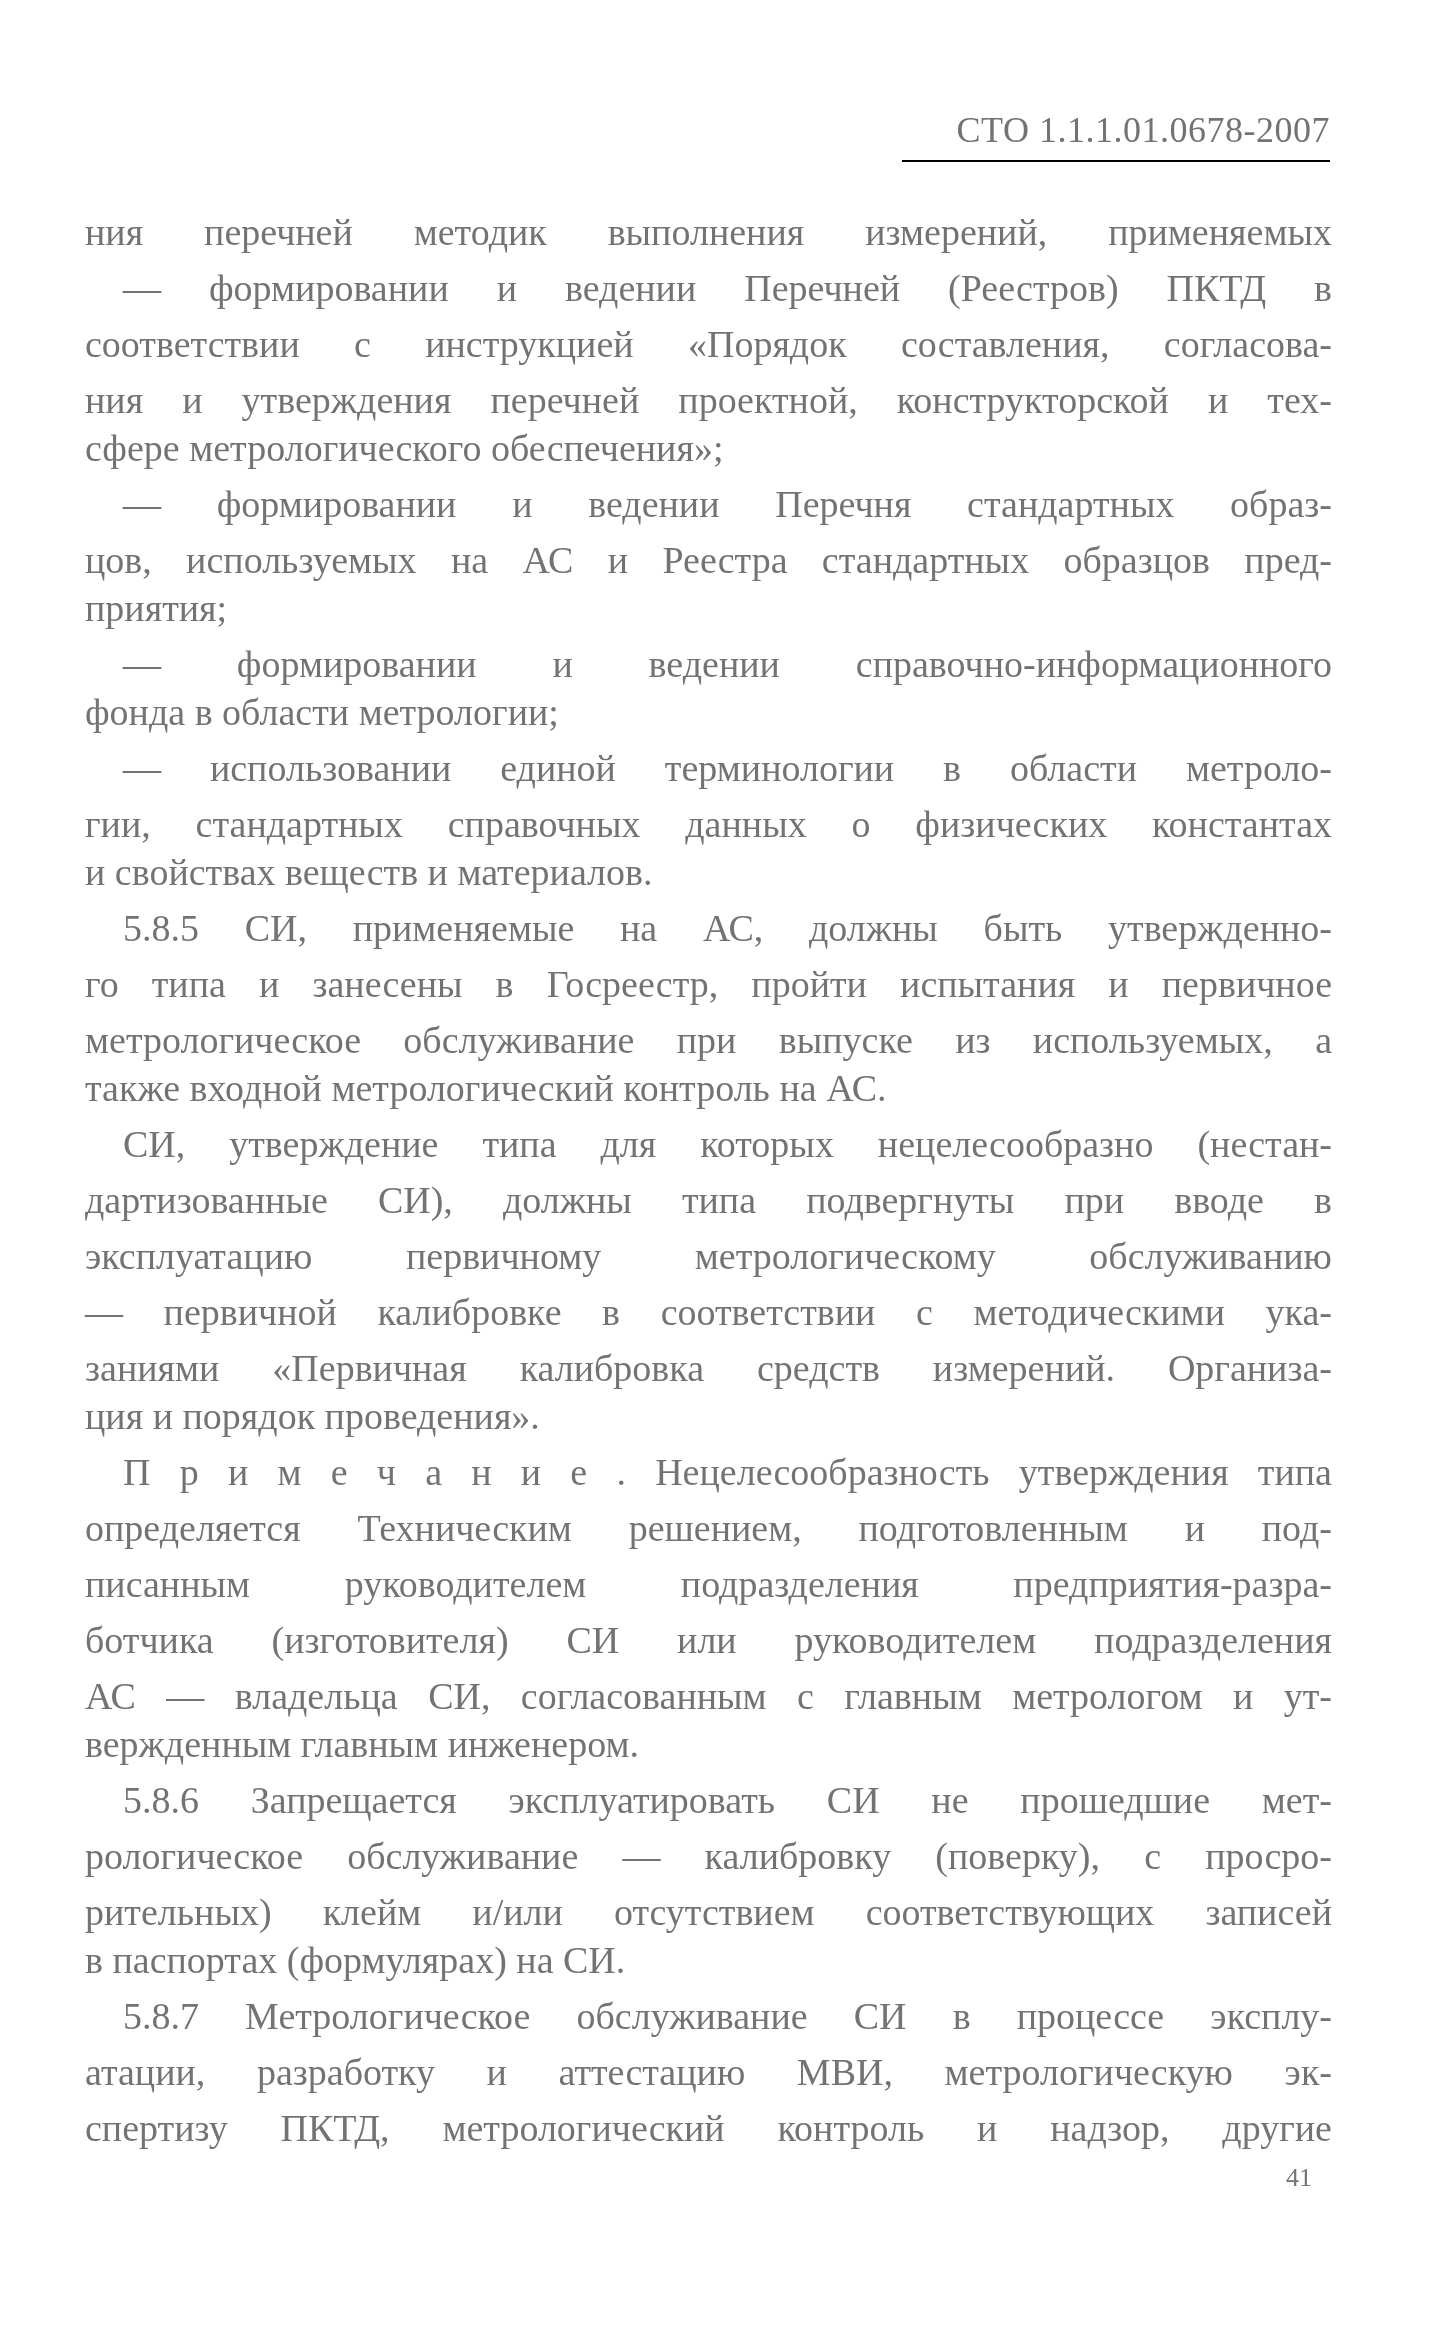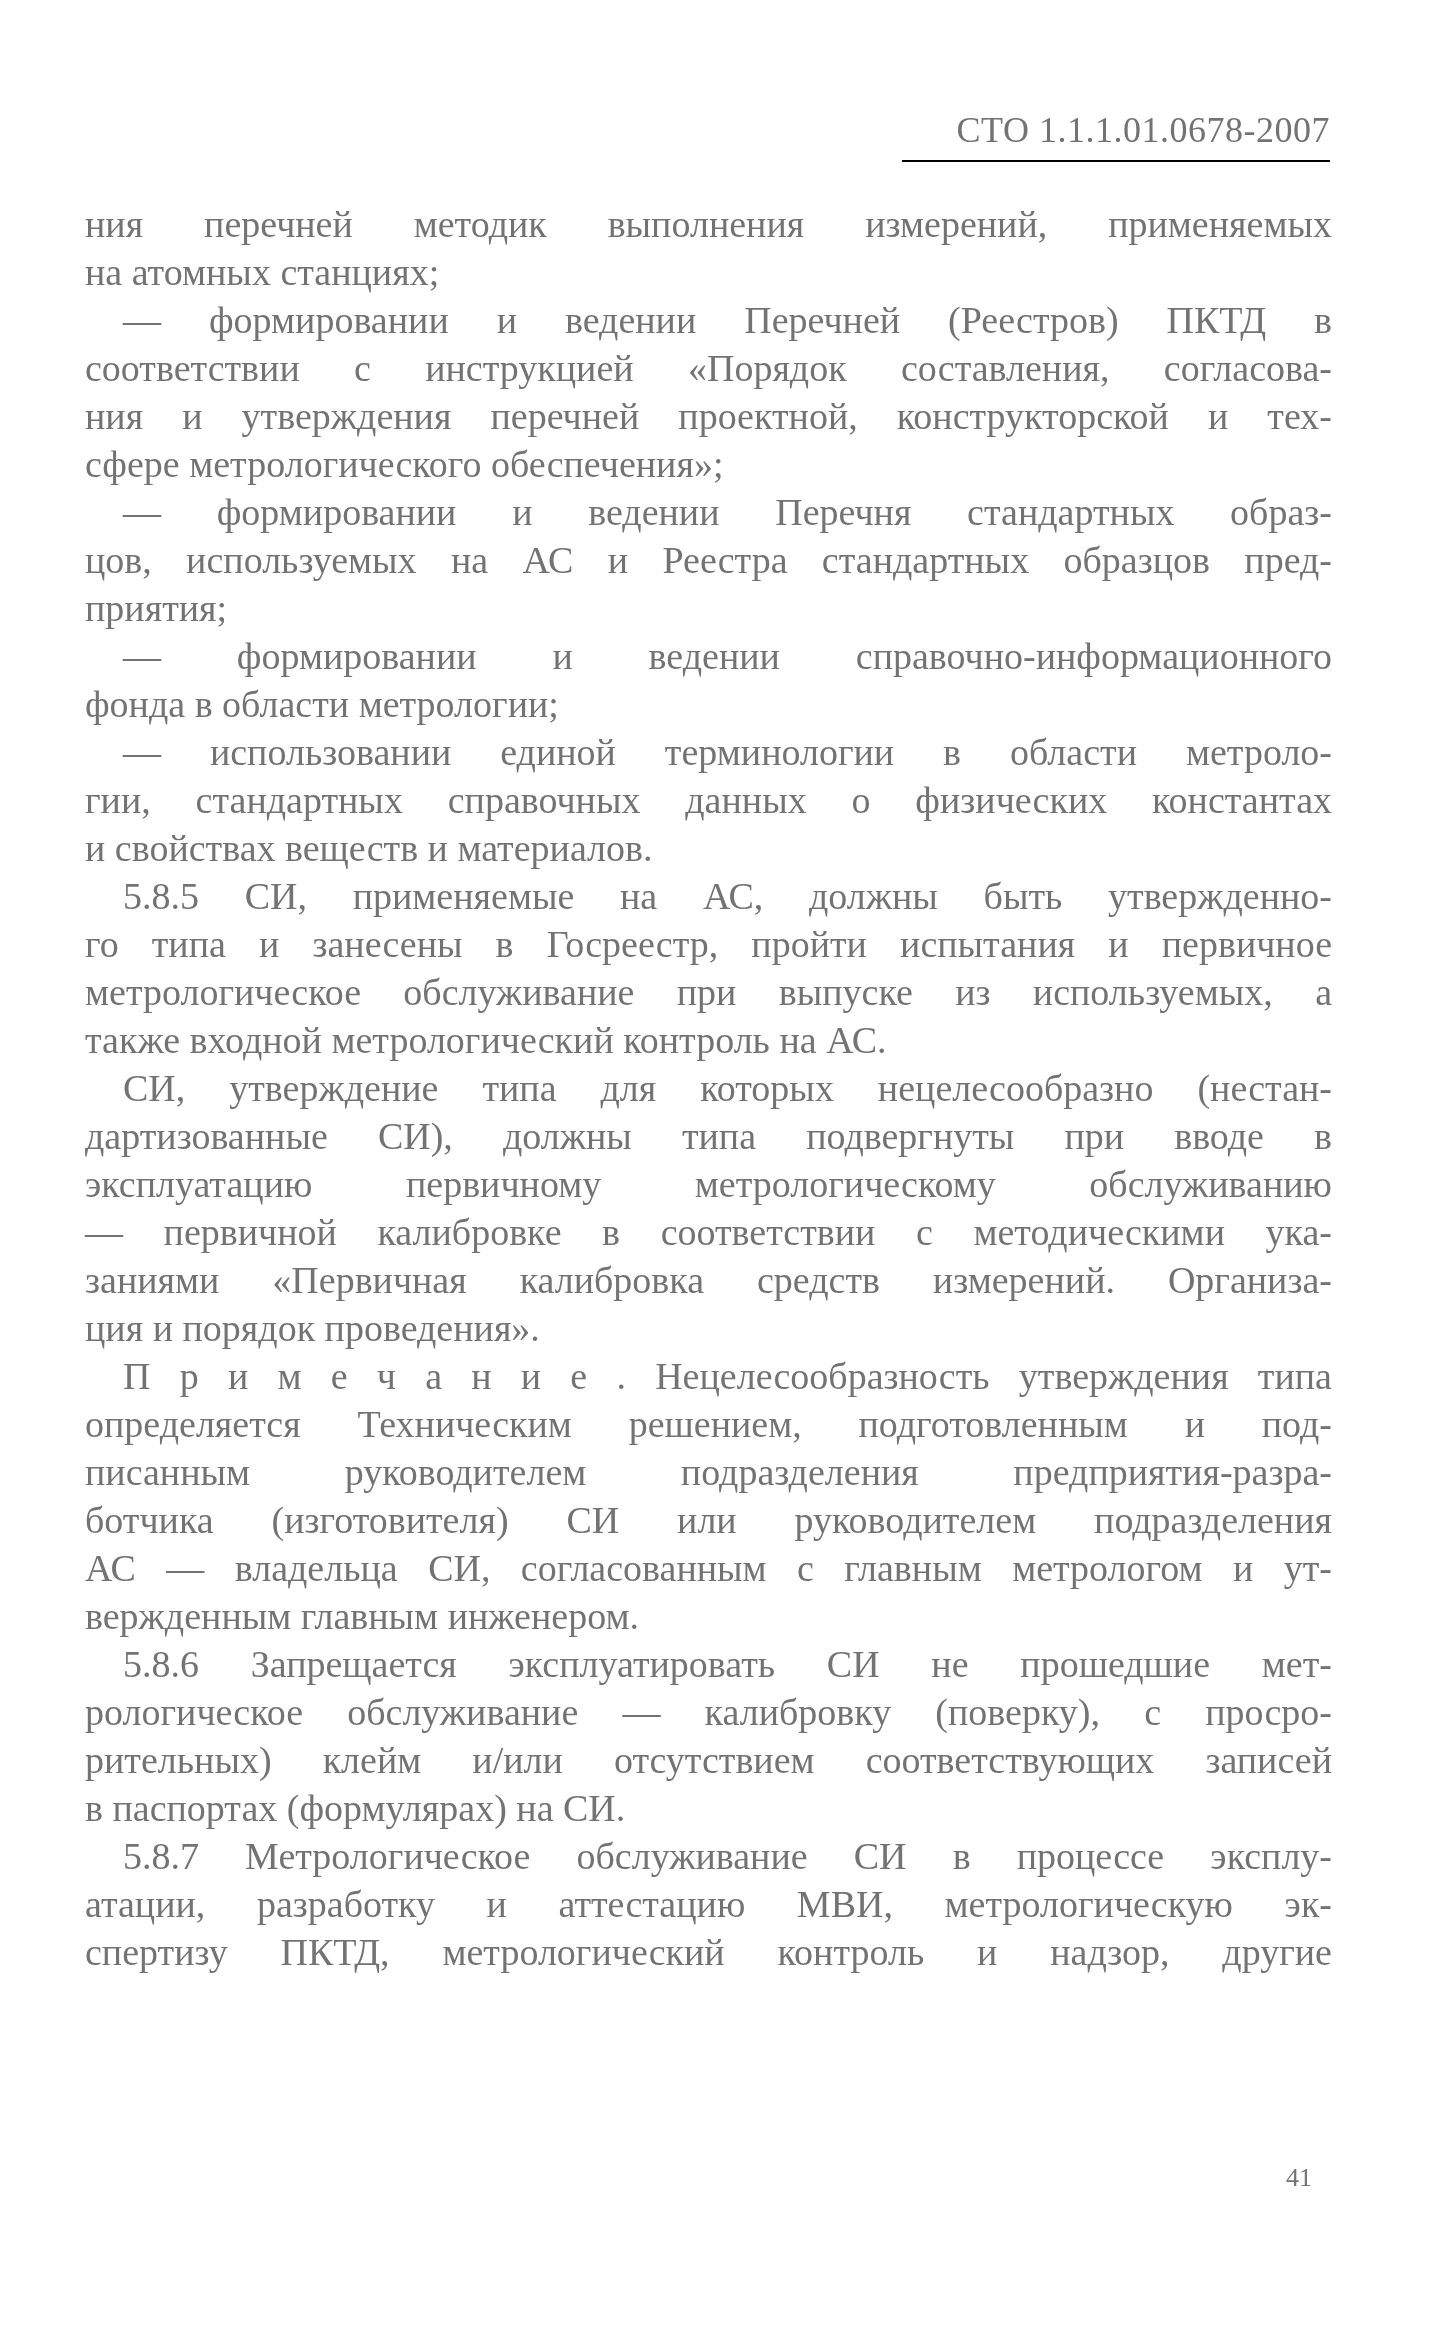--- a/index.html
+++ b/index.html
@@ -48,20 +48,21 @@
   .para {
     margin: 0;
     padding: 0;
   }
   .line {
     min-height: 48px;
   }
   .line.justify {
     text-align: justify;
     text-align-last: justify;
+    margin-top: 8px;
   }
   .line.left {
     text-align: left;
     text-align-last: left;
   }
   .para.indent .line:first-child {
     text-indent: 38px;
   }
   .page-number {
     position: absolute;
@@ -78,21 +79,20 @@
 <div class="page">
 
   <div class="header">
     <div class="doc-number">СТО 1.1.1.01.0678-2007</div>
     <div class="header-rule"></div>
   </div>
 
   <div class="body-text" id="doc-body">
       <div class="para">
         <div class="line justify">ния перечней методик выполнения измерений, применяемых</div>
-        <div class="line left">на атомных станциях;</div>
       </div>
       <div class="para indent">
         <div class="line justify">— формировании и ведении Перечней (Реестров) ПКТД в</div>
         <div class="line justify">соответствии с инструкцией «Порядок составления, согласова-</div>
         <div class="line justify">ния и утверждения перечней проектной, конструкторской и тех-</div>
         <div class="line left">сфере метрологического обеспечения»;</div>
       </div>
       <div class="para indent">
         <div class="line justify">— формировании и ведении Перечня стандартных образ-</div>
         <div class="line justify">цов, используемых на АС и Реестра стандартных образцов пред-</div>

